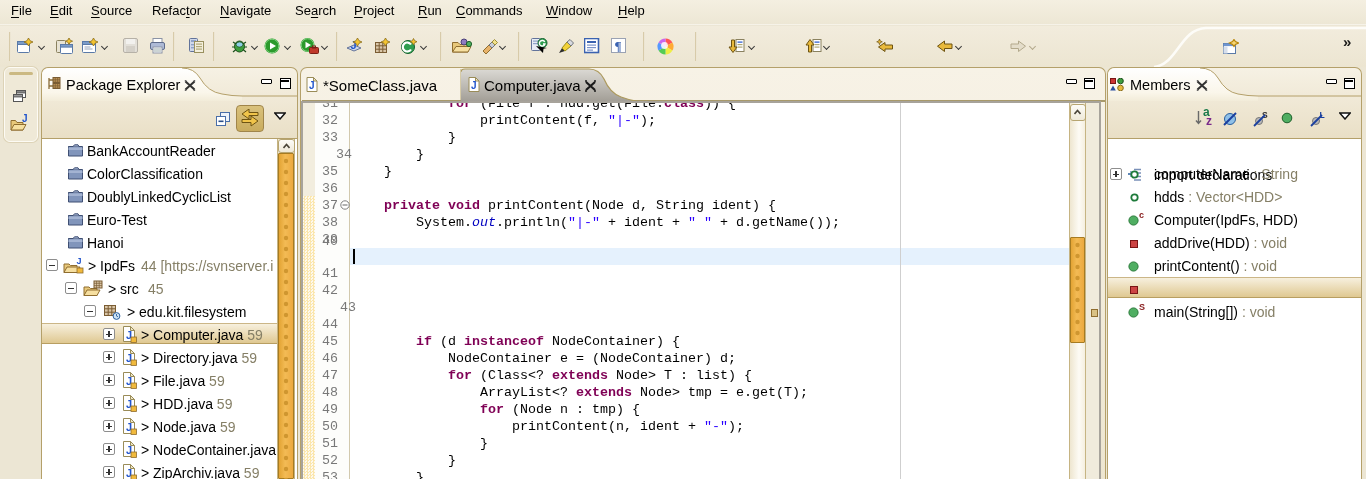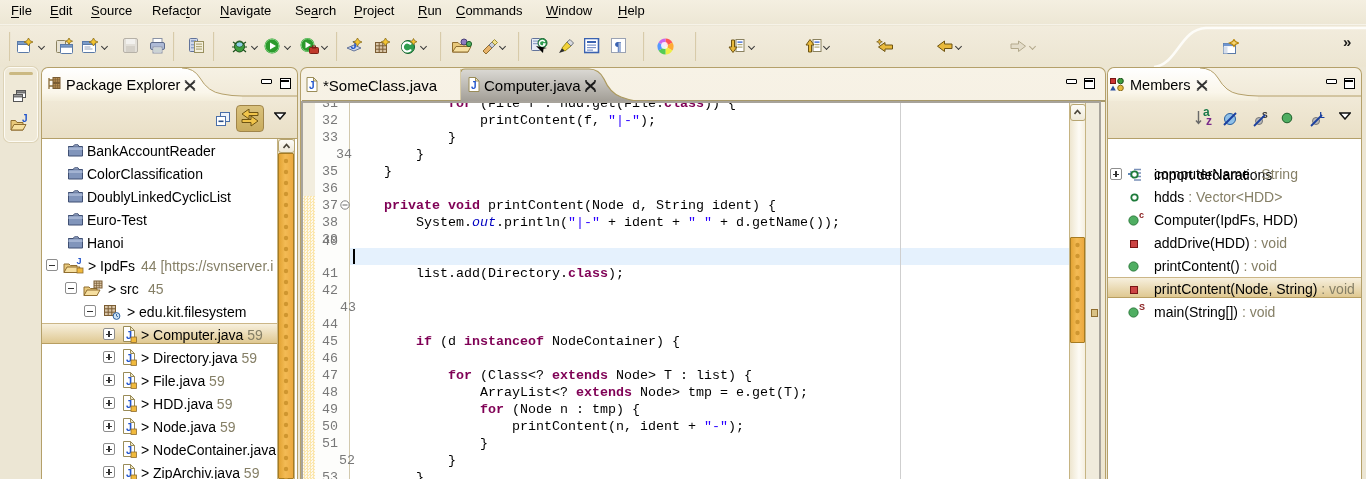--- a/index.html
+++ b/index.html
@@ -522,39 +522,39 @@
 <div class="ln" style="left:10px;top:77px">36</div>
 <div class="cl" style="left:49px;top:77px"></div>
 <div class="ln" style="left:10px;top:94px">37</div>
 <div class="cl" style="left:49px;top:94px">    <span class="k">private</span> <span class="k">void</span> printContent(Node d, String ident) {</div>
 <div class="ln" style="left:10px;top:111px">38</div>
 <div class="cl" style="left:49px;top:111px">        System.<span class="fld">out</span>.println(<span class="s">"|-"</span> + ident + <span class="s">" "</span> + d.getName());</div>
 <div class="ln" style="left:10px;top:128px">39</div>
 <div class="cl" style="left:49px;top:128px"></div>
 <div class="ln" style="left:10px;top:130px">40</div>
 <div class="ln" style="left:10px;top:162px">41</div>
-<div class="cl" style="left:49px;top:162px">        list.add(Directory.<span class="k">class</span>);</div>
 <div class="ln" style="left:10px;top:179px">42</div>
 <div class="ln" style="left:28px;top:196px">43</div>
 <div class="ln" style="left:10px;top:213px">44</div>
 <div class="cl" style="left:49px;top:213px"></div>
 <div class="ln" style="left:10px;top:230px">45</div>
 <div class="cl" style="left:49px;top:230px">        <span class="k">if</span> (d <span class="k">instanceof</span> NodeContainer) {</div>
 <div class="ln" style="left:10px;top:247px">46</div>
+<div class="cl" style="left:49px;top:247px">            NodeContainer e = (NodeContainer) d;</div>
 <div class="ln" style="left:10px;top:264px">47</div>
 <div class="cl" style="left:49px;top:264px">            <span class="k">for</span> (Class&lt;? <span class="k">extends</span> Node&gt; T : list) {</div>
 <div class="ln" style="left:10px;top:281px">48</div>
 <div class="cl" style="left:49px;top:281px">                ArrayList&lt;? <span class="k">extends</span> Node&gt; tmp = e.get(T);</div>
 <div class="ln" style="left:10px;top:298px">49</div>
 <div class="cl" style="left:49px;top:298px">                <span class="k">for</span> (Node n : tmp) {</div>
 <div class="ln" style="left:10px;top:315px">50</div>
 <div class="cl" style="left:49px;top:315px">                    printContent(n, ident + <span class="s">"-"</span>);</div>
 <div class="ln" style="left:10px;top:332px">51</div>
 <div class="cl" style="left:49px;top:332px">                }</div>
-<div class="ln" style="left:27px;top:349px">52</div>
+<div class="ln" style="left:10px;top:349px">52</div>
 <div class="cl" style="left:49px;top:349px">            }</div>
 <div class="ln" style="left:10px;top:366px">53</div>
 <div class="cl" style="left:49px;top:366px">        }</div>
 </div>
 <div class="sbtrough abs" style="left:1069px;top:103px;width:17px;height:376px;"></div>
 <div class="sbbtn abs" style="left:1070px;top:104px;width:16px;height:17px;"></div>
 <svg class="abs chev" style="left:1074px;top:109px" viewBox="0 0 7 7">
     <path d="M0.5 5 L3.5 1.5 L6.5 5" fill="none" stroke="#4a4438" stroke-width="1.6"></path>
   </svg>
 <div class="sbthumb abs" style="left:1070px;top:237px;width:15px;height:106px;"></div>
@@ -655,20 +655,19 @@
   </div>
 <div class="abs" style="left:1108px;top:254px;width:250px;height:23px;overflow:hidden;">
     <svg style="position:absolute;left:20px;top:7px" width="11" height="11" viewBox="0 0 11 11">
       <circle cx="5.5" cy="5.5" r="4.6" fill="#4fae62" stroke="#2a7a3a"></circle>
     </svg>
     <span class="trow" style="left:46px;top:4px">printContent()<span class="gray"> : void</span></span>
   </div>
 <div class="abs sel" style="left:1108px;top:277px;width:253px;height:21px;"></div>
 <div class="abs" style="left:1108px;top:277px;width:250px;height:23px;overflow:hidden;">
     <div style="position:absolute;left:22px;top:9px;width:8px;height:8px;background:#cc4444;border:1px solid #7a1515;"></div>
-    <span class="trow" style="left:46px;top:4px">printContent(Node, String)<span class="gray"> : void</span></span>
   </div>
 <div class="abs" style="left:1108px;top:300px;width:250px;height:23px;overflow:hidden;">
     <svg style="position:absolute;left:20px;top:7px" width="11" height="11" viewBox="0 0 11 11">
       <circle cx="5.5" cy="5.5" r="4.6" fill="#4fae62" stroke="#2a7a3a"></circle>
     </svg>
     <span style="position:absolute;left:31px;top:2px;font-size:9px;font-weight:bold;color:#8a2020;">S</span>
     <span class="trow" style="left:46px;top:4px">main(String[])<span class="gray"> : void</span></span>
   </div>
 </body></html>

